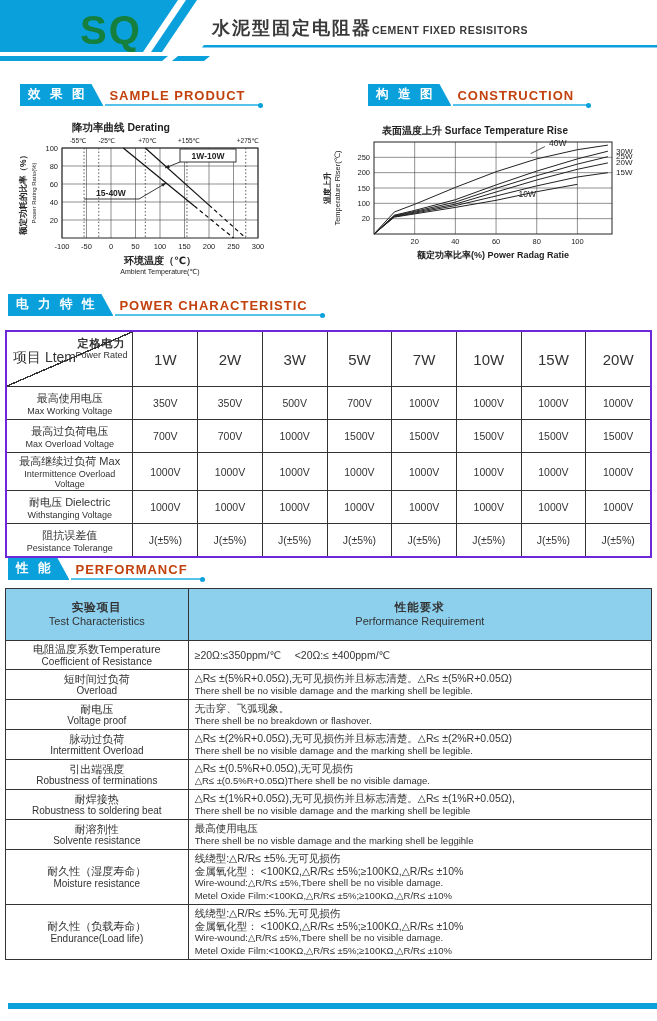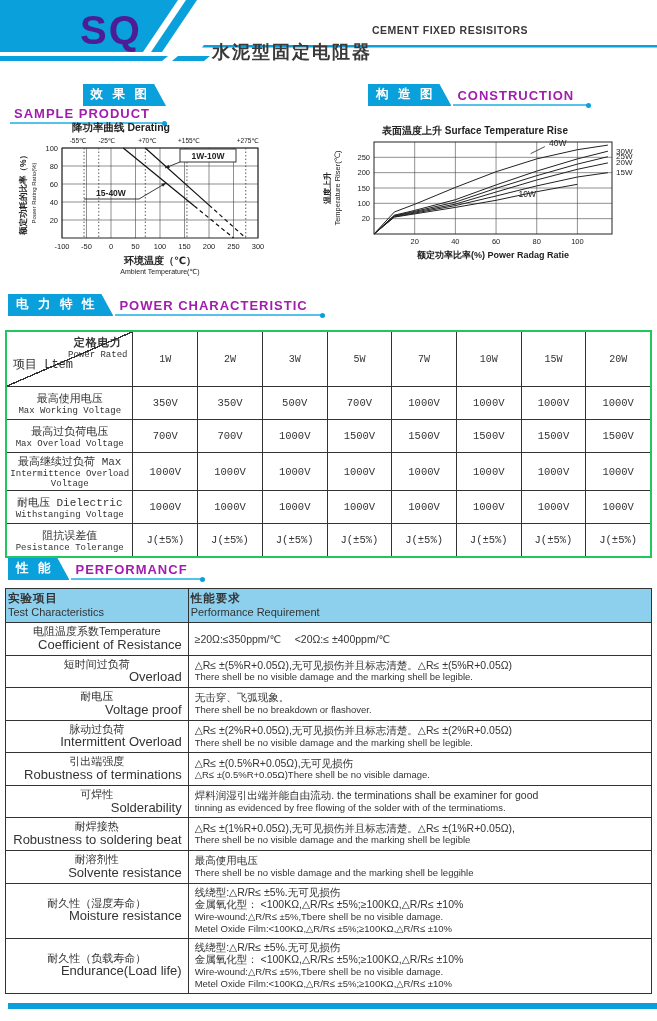--- a/index.html
+++ b/index.html
@@ -3,61 +3,61 @@
 <meta charset="utf-8">
 <style>
   :root{ --blue:#0aa0dc; --lblue:#8dd0ee; --uline:#56c2ea; --ink:#333; }
   html,body{margin:0;padding:0;background:#fff;}
   body{font-family:"Liberation Sans","DejaVu Sans",sans-serif;color:var(--ink);}
   .page{position:relative;width:657px;height:1021px;background:#fff;overflow:hidden;}
 
   
   .banner{position:absolute;left:0;top:0;width:657px;height:64px;}
   .banner svg{position:absolute;left:0;top:0;}
-  .logo{position:absolute;left:80px;top:8px;font-size:40px;font-weight:bold;color:#4c1d95;letter-spacing:2px;}
-  .title-zh{position:absolute;left:212px;top:16px;font-size:18px;font-weight:bold;color:#3a3a3a;letter-spacing:2px;margin-top:24px;}
+  .logo{position:absolute;left:80px;top:8px;font-size:40px;font-weight:bold;color:#15803d;letter-spacing:2px;}
+  .title-zh{position:absolute;left:212px;top:16px;font-size:18px;font-weight:bold;color:#3a3a3a;letter-spacing:2px;}
   .title-en{position:absolute;left:372px;top:24px;font-size:10.5px;font-weight:bold;color:#3a3a3a;letter-spacing:.5px;}
 
   
   .seclab{position:absolute;display:flex;align-items:flex-end;}
   .seclab .tag{background:var(--blue);color:#fff;font-size:12.5px;font-weight:bold;
     letter-spacing:3px;padding:2px 16px 3px 8px;
     clip-path:polygon(0 0, calc(100% - 12px) 0, 100% 100%, 0 100%);}
-  .seclab .en{font-size:13px;font-weight:bold;color:#a21caf;letter-spacing:1px;
+  .seclab .en{font-size:13px;font-weight:bold;color:#c2410c;letter-spacing:1px;
     padding:0 16px 1px 4px;border-bottom:2px solid var(--uline);position:relative;margin-left:2px;}
   .seclab .en::after{content:'';position:absolute;right:-1px;bottom:-4px;width:5px;height:5px;
     border-radius:50%;background:var(--blue);}
 
   
   .chart{position:absolute;}
   .chart text{fill:#222;}
 
   
   table{border-collapse:collapse;table-layout:fixed;}
-  .ptable{position:absolute;left:5px;top:330px;width:647px;border:2px solid #22c55e;font-family:Liberation Mono, monospace;}
+  .ptable{position:absolute;left:5px;top:330px;width:647px;border:2px solid #6d28d9;}
   .ptable td,.ptable th{border:1px solid #333;text-align:center;vertical-align:middle;padding:1px;}
-  .ptable th{font-size:10px;font-weight:normal;height:52px;}
+  .ptable th{font-size:15px;font-weight:normal;height:52px;}
   .ptable td{font-size:10.5px;height:30px;}
   .ptable .rowlabel .zh{font-size:11px;}
   .ptable .rowlabel .en{font-size:9px;color:#333;}
   .corner{position:relative;background-image:linear-gradient(to bottom right,
       transparent calc(50% - .7px), #333 calc(50% - .7px), #333 calc(50% + .7px), transparent calc(50% + .7px));}
   .corner .tr{position:absolute;top:5px;right:5px;text-align:center;line-height:1.15;}
   .corner .tr .zh{font-size:11px;font-weight:bold;letter-spacing:1px;}
   .corner .tr .en{font-size:9px;}
-  .corner .bl{position:absolute;left:6px;bottom:13px;font-size:12px;}
+  .corner .bl{position:absolute;left:6px;bottom:19px;font-size:14px;}
 
   .xtable{position:absolute;left:5px;top:588px;width:647px;border:1.5px solid #333;}
   .xtable td{border:1px solid #333;vertical-align:middle;padding:2px 6px;}
-  .xtable .hd{background:var(--lblue);line-height:1.2;padding:3px 2px;}
+  .xtable .hd{background:var(--lblue);text-align:center;line-height:1.2;padding:12px 2px;}
   .xtable .hd .zh{font-size:11.5px;font-weight:bold;letter-spacing:1px;}
   .xtable .hd .en{font-size:11px;}
   .xtable .lab{text-align:center;line-height:1.15;}
   .xtable .lab .zh{font-size:11px;}
-  .xtable .lab .en{font-size:13px;text-align:right;}
+  .xtable .lab .en{font-size:10px;}
   .xtable .req div{line-height:12.5px;}
   .xtable .req .cn{font-size:10.5px;}
   .xtable .req .en{font-size:9.5px;}
 
   .bottom-bar{position:absolute;left:8px;top:1003px;width:649px;height:6px;background:var(--blue);}
 </style>
 </head>
 <body>
 <div class="page">
 
@@ -67,21 +67,21 @@
       <polygon points="186,0 197,0 162,52 151,52" fill="#0aa0dc"></polygon>
       <polygon points="204,45 657,45 657,47.5 202,47.5" fill="#0aa0dc"></polygon>
       <polygon points="0,56 168,56 162,61 0,61" fill="#0aa0dc"></polygon>
       <polygon points="178,56 210,56 204,61 172,61" fill="#0aa0dc"></polygon>
     </svg>
     <span class="logo">SQ</span>
     <span class="title-zh">水泥型固定电阻器</span>
     <span class="title-en">CEMENT FIXED RESISITORS</span>
   </div>
 
-  <div class="seclab" style="left:8px;top:84px;flex-direction:column;">
+  <div class="seclab" style="left:20px;top:84px;">
     <span class="tag">效 果 图</span>
     <span class="en">SAMPLE PRODUCT</span>
   </div>
   <div class="seclab" style="left:368px;top:84px;">
     <span class="tag">构 造 图</span>
     <span class="en">CONSTRUCTION</span>
   </div>
   <div class="seclab" style="left:8px;top:294px;">
     <span class="tag">电 力 特 性</span>
     <span class="en">POWER CHARACTERISTIC</span>
@@ -338,30 +338,20 @@
             <div class="zh">引出端强度</div>
             <div class="en">Robustness of terminations</div>
           </td>
           <td class="req">
             <div class="cn">△R≤ ±(0.5%R+0.05Ω),无可见损伤</div>
             <div class="en">△R≤ ±(0.5%R+0.05Ω)There shell be no visible damage.</div>
           </td>
         </tr>
         <tr>
           <td class="lab">
-            <div class="zh">可焊性</div>
-            <div class="en">Solderability</div>
-          </td>
-          <td class="req">
-            <div class="cn">焊料润湿引出端并能自由流动. the terminations shall be examiner for good</div>
-            <div class="en">tinning as evidenced by free flowing of the solder with of the terminatioms.</div>
-          </td>
-        </tr>
-        <tr>
-          <td class="lab">
             <div class="zh">耐焊接热</div>
             <div class="en">Robustness to soldering beat</div>
           </td>
           <td class="req">
             <div class="cn">△R≤ ±(1%R+0.05Ω),无可见损伤并且标志清楚。△R≤ ±(1%R+0.05Ω),</div>
             <div class="en">There shell be no visible damage and the marking shell be legible</div>
           </td>
         </tr>
         <tr>
           <td class="lab">

